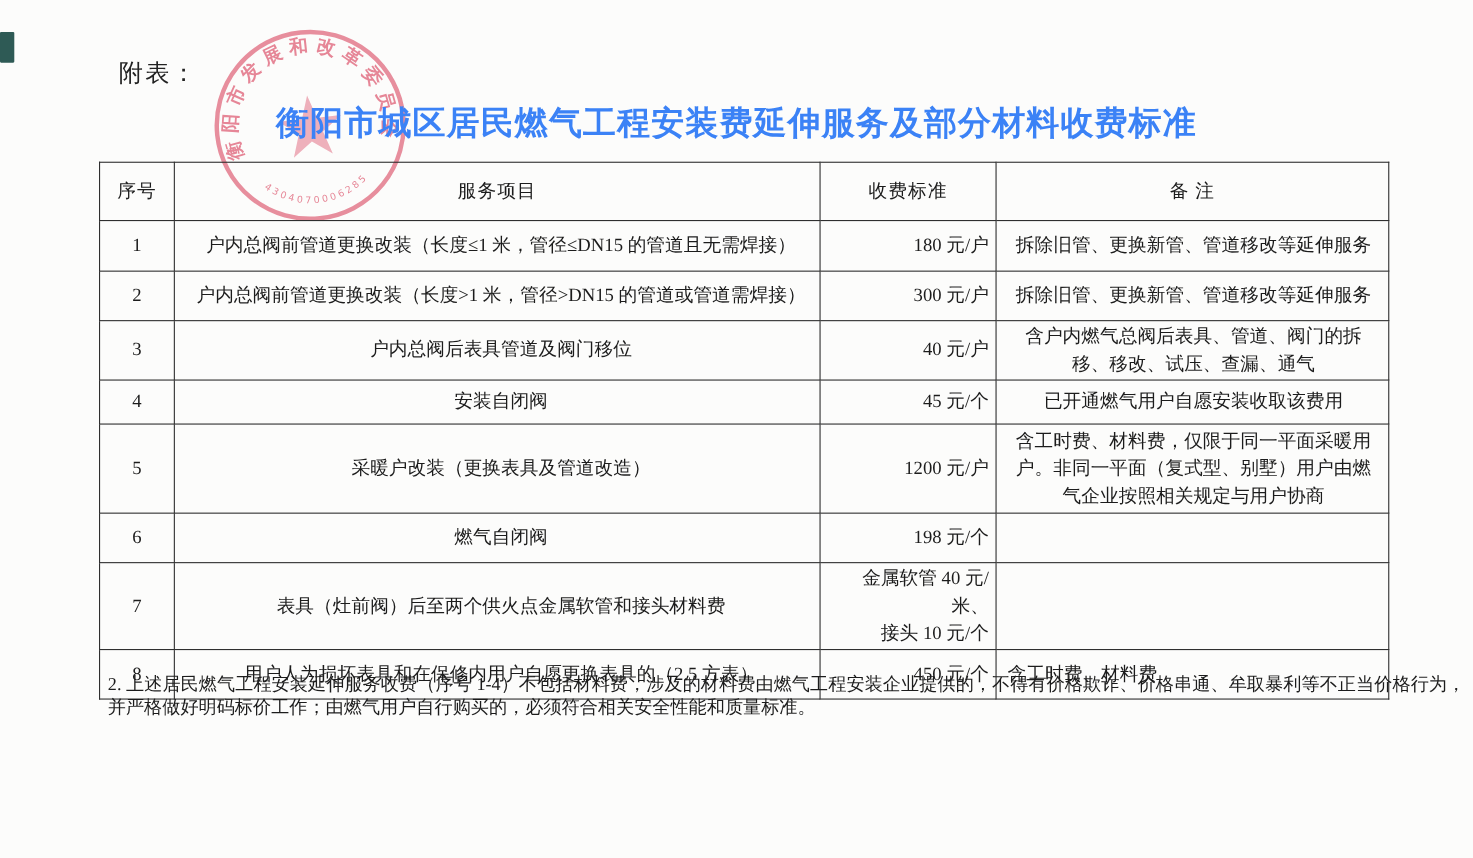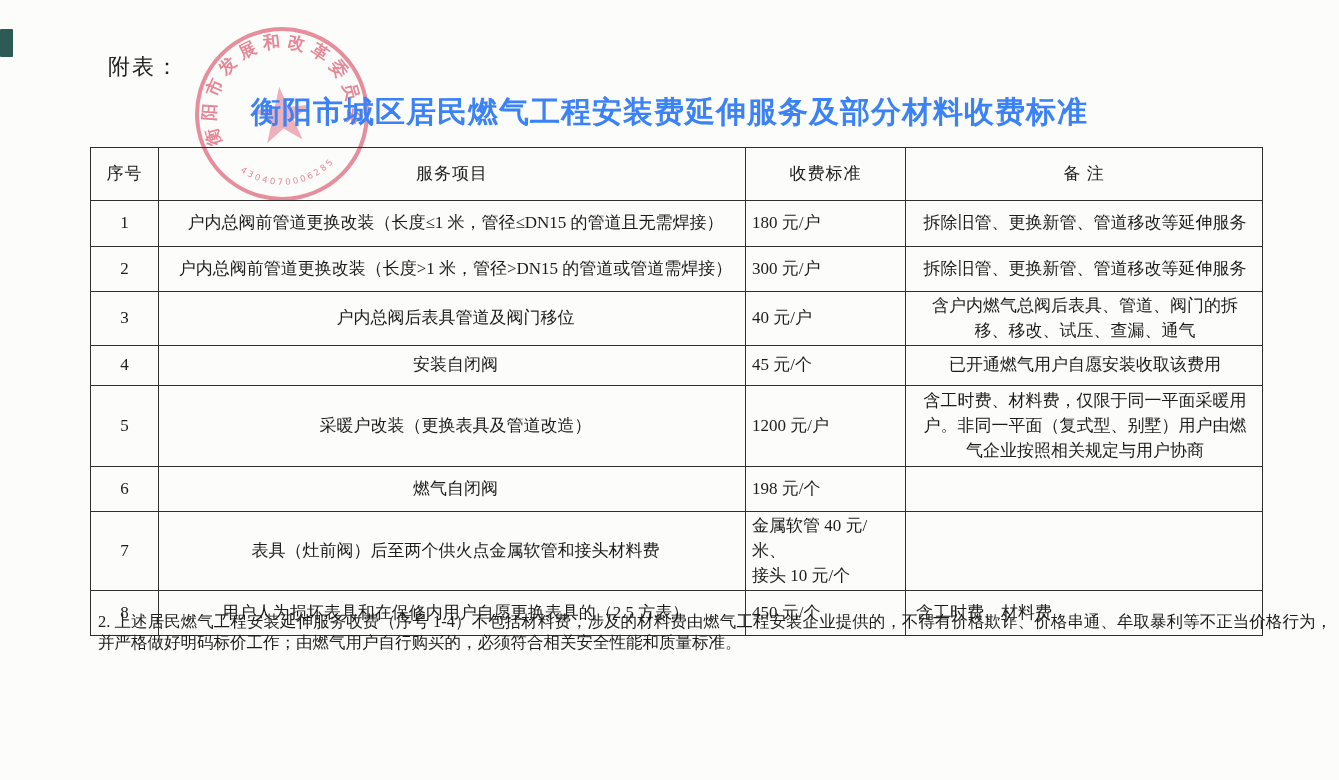--- a/index.html
+++ b/index.html
@@ -49,21 +49,21 @@
   .fee-table tbody tr:nth-child(1){height:46px;}
   .fee-table tbody tr:nth-child(2){height:45px;}
   .fee-table tbody tr:nth-child(3){height:53px;}
   .fee-table tbody tr:nth-child(4){height:40px;}
   .fee-table tbody tr:nth-child(5){height:81px;}
   .fee-table tbody tr:nth-child(6){height:45px;}
   .fee-table tbody tr:nth-child(7){height:55px;}
   .fee-table tbody tr:nth-child(8){height:45px;}
   .col-no{text-align:center;}
   .col-item{text-align:center;padding-left:13px !important;}
-  .col-fee{text-align:left;white-space:pre-line;}
+  .col-fee{text-align:right;white-space:pre-line;}
   .col-remark{text-align:center;padding-left:10px !important;padding-right:8px !important;}
   .notes{
     position:absolute;left:98px;top:611px;width:1234px;
     font-size:16.5px;line-height:21px;color:#1c1c1c;
     text-align:justify;
   }
   .notes p{margin:0;}
   .notes p.first{text-indent:12px;}
 </style>
 </head>

